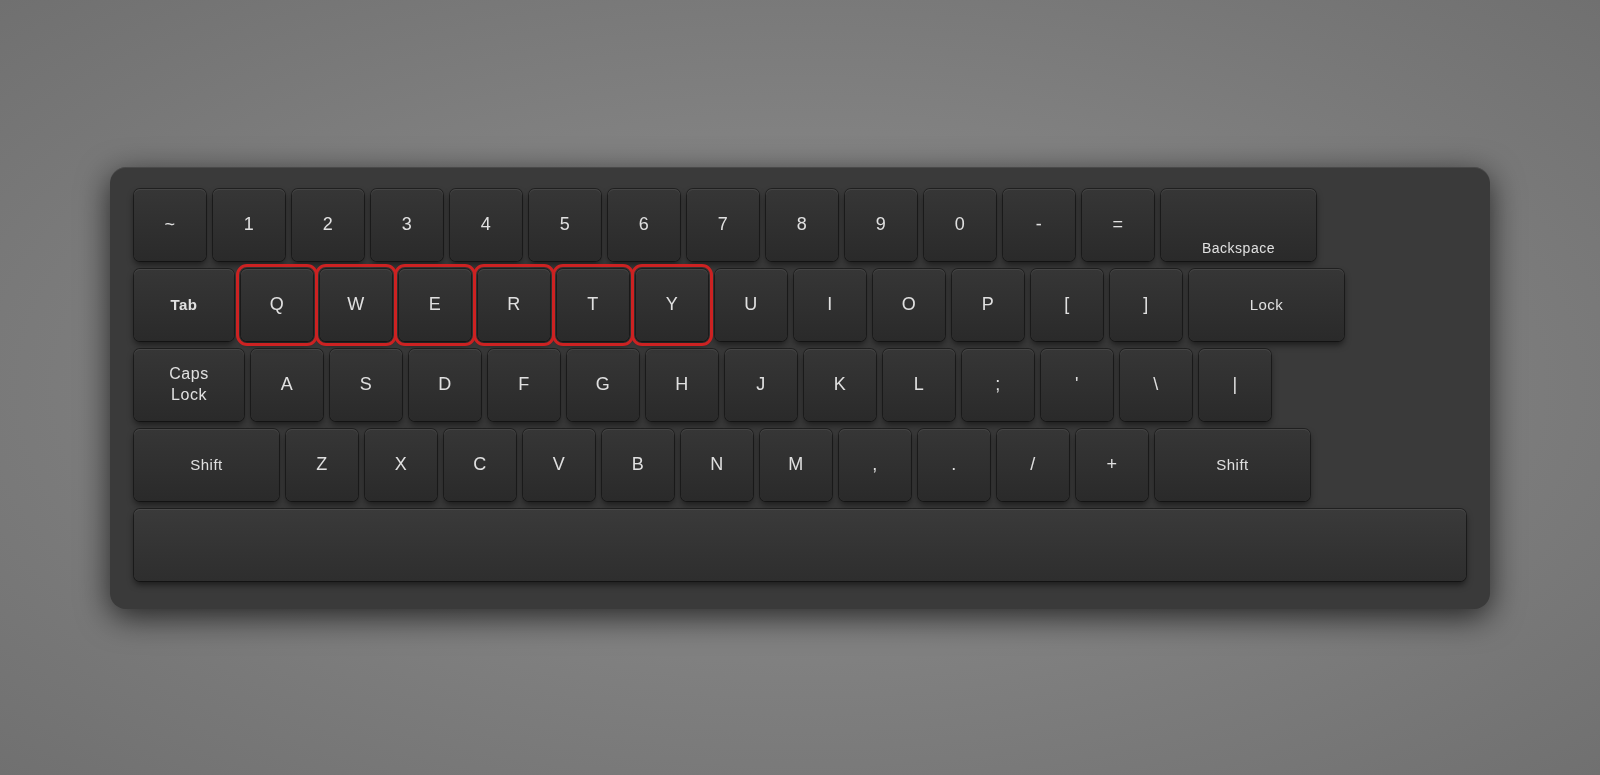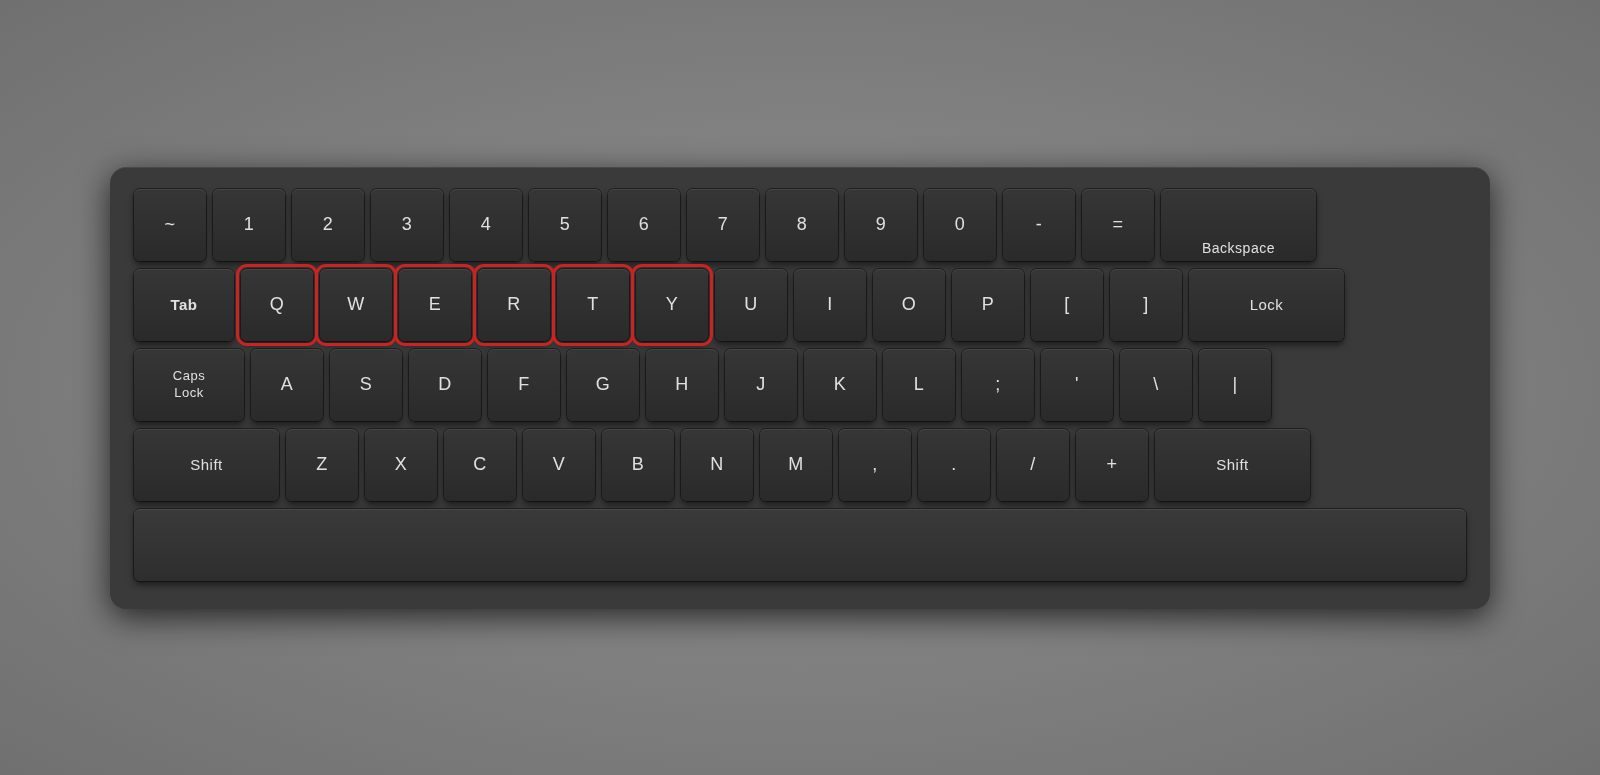--- a/index.html
+++ b/index.html
@@ -54,21 +54,21 @@
       text-align: center;
       line-height: 1.2;
       padding: 4px 6px;
       letter-spacing: 0.5px;
       position: relative;
     }
 
     .key.wide { min-width: 100px; font-size: 15px; font-weight: bold; }
     .key.backspace { min-width: 155px; font-size: 14px; align-items: flex-end; }
     .key.enter { min-width: 155px; font-size: 15px; }
-    .key.caps { min-width: 110px; font-size: 13px; line-height: 1.3; }
+    .key.caps { min-width: 110px; font-size: 16px; line-height: 1.3; }
     .key.shift-l { min-width: 145px; font-size: 15px; }
     .key.shift-r { min-width: 155px; font-size: 15px; }
     .key.spacebar { flex: 1; min-width: 400px; background: linear-gradient(180deg, #3a3a3a 0%, #2e2e2e 100%); }
 
     .key.highlighted {
       outline: 3px solid #cc2222;
       outline-offset: 2px;
       z-index: 2;
     }
 

